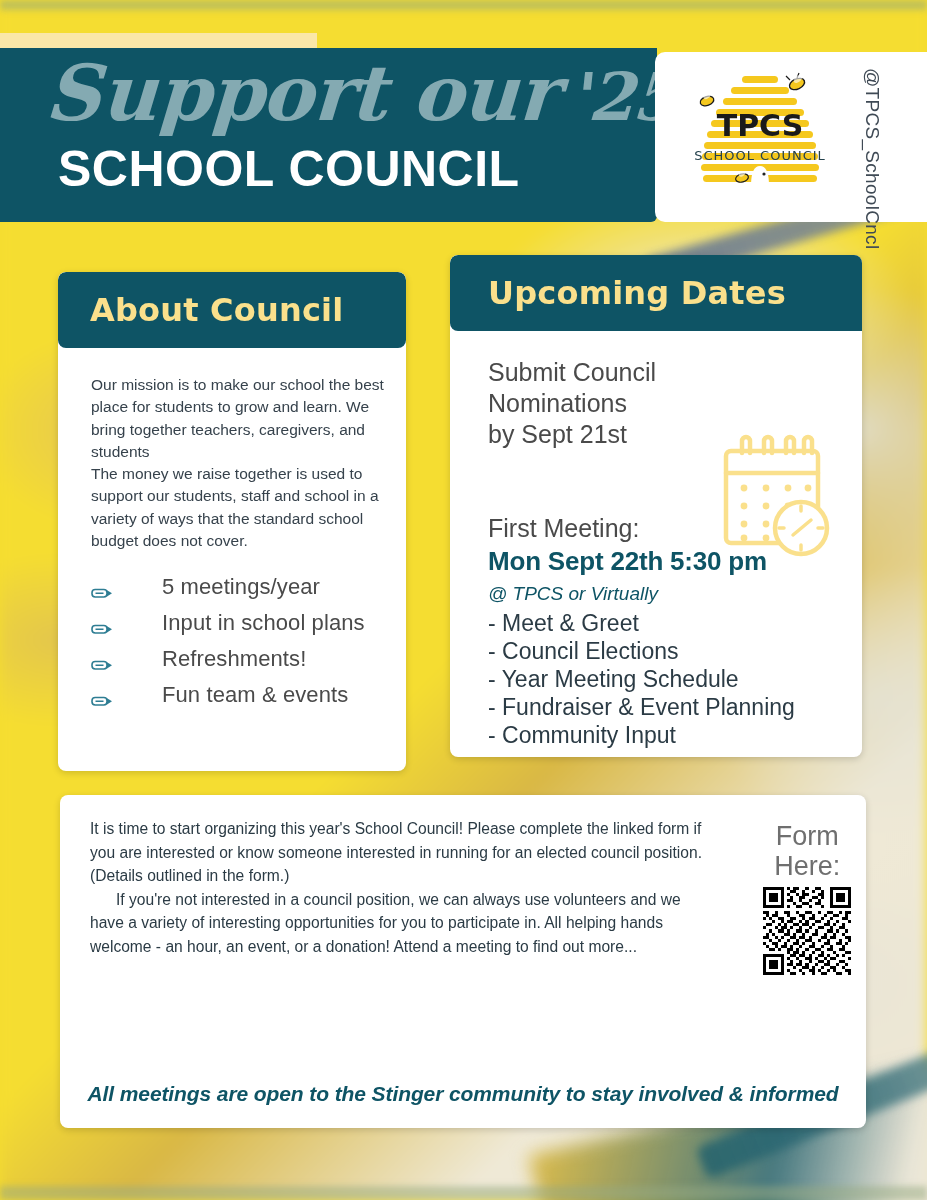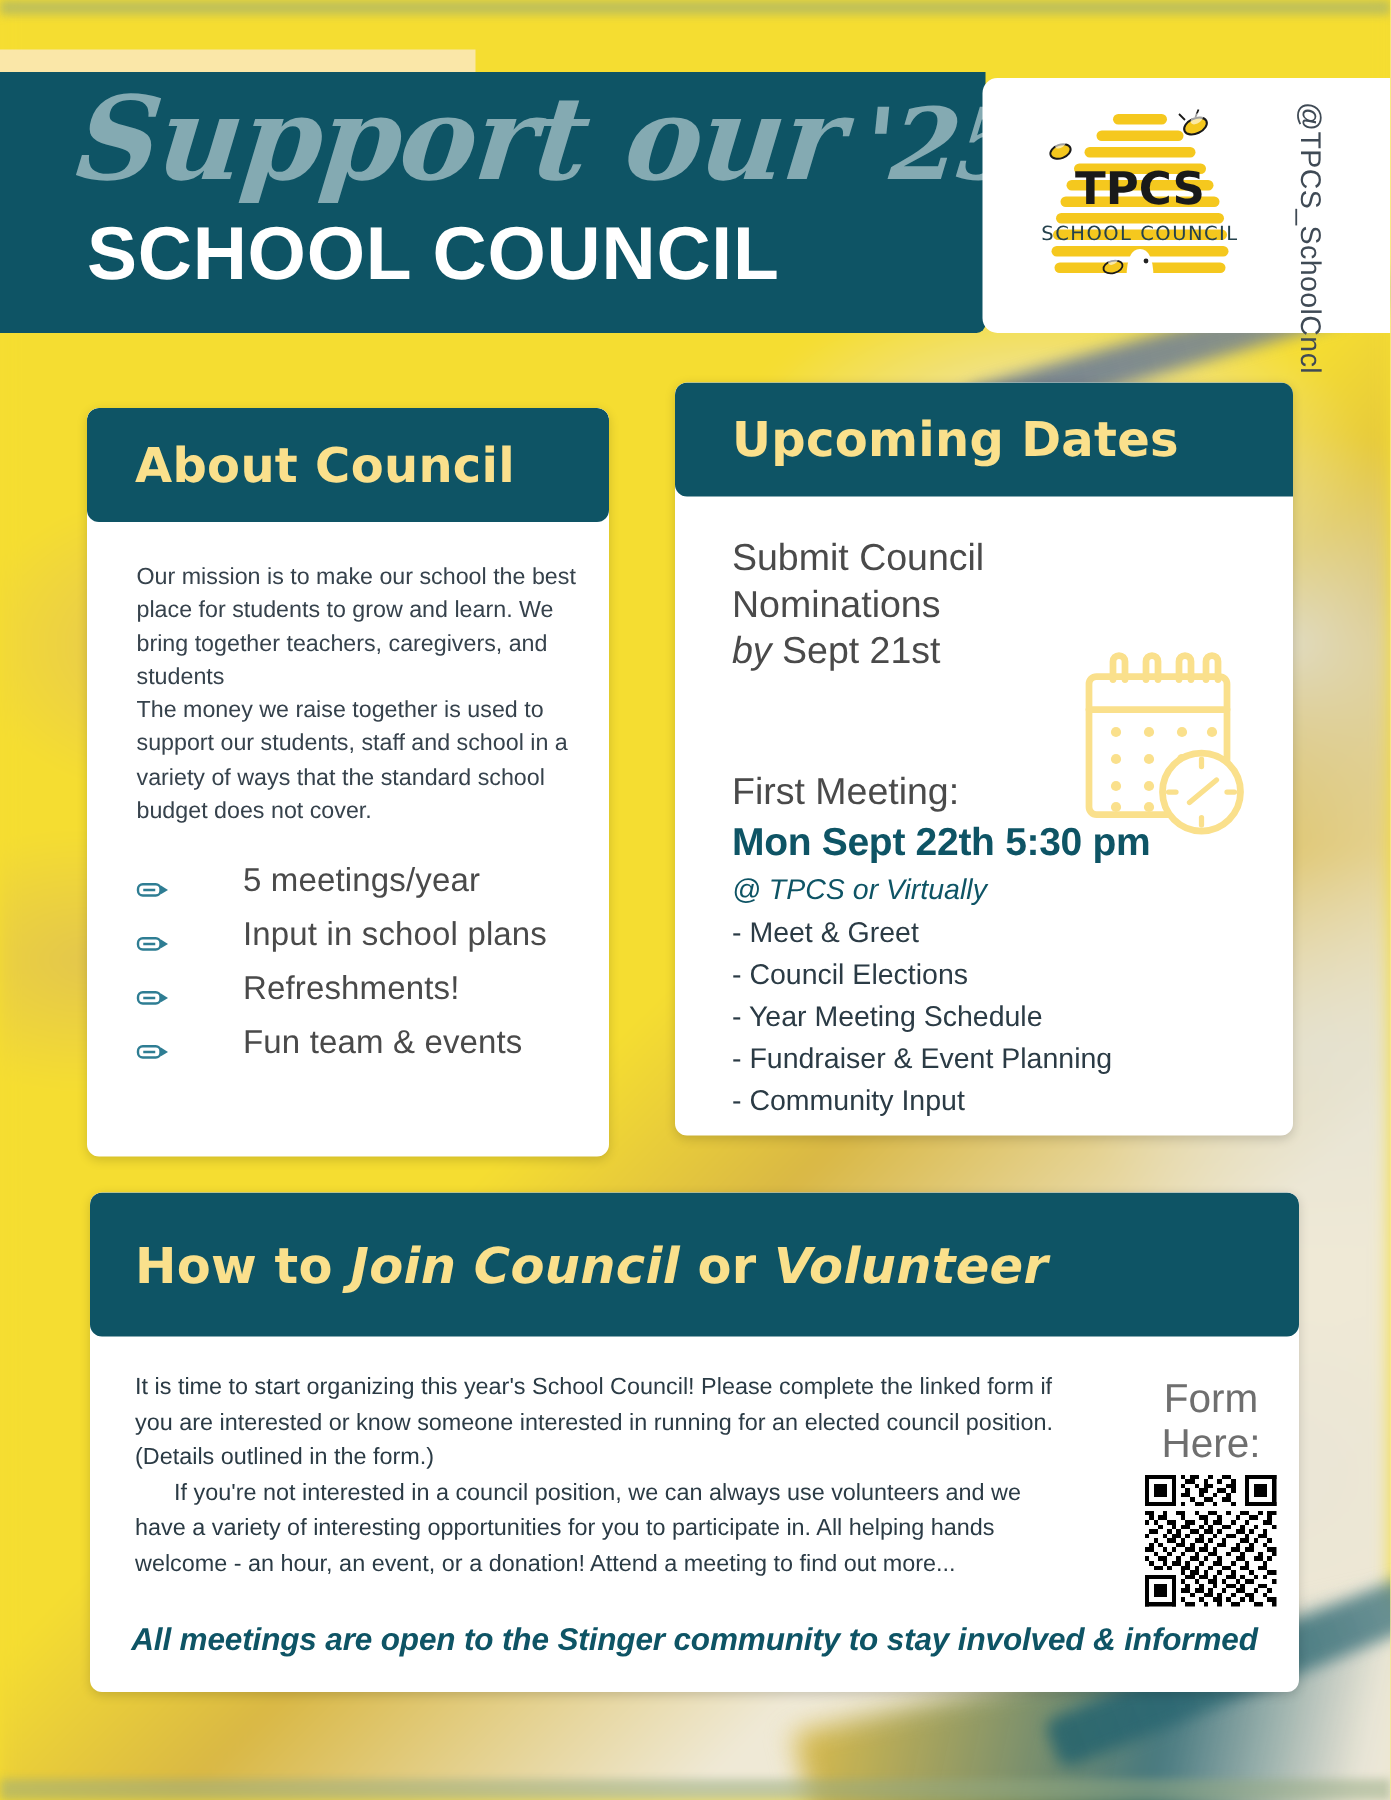--- a/index.html
+++ b/index.html
@@ -130,39 +130,39 @@
   }
   .perk-icon { width: 26px; height: 14px; margin-right: 12px; flex: 0 0 auto; }
   .perk-text {
     font-size: 22px; color: #4A4A4A; font-weight: 400;
     letter-spacing: .1px;
   }
 
   
   .dates-body { position: relative; padding: 26px 0 0 38px; }
   .nom-block { font-size: 25px; line-height: 31px; color: #4A4A4A; font-weight: 400; }
-  .nom-block .by { font-style: italic; }
+  .nom-block .by { }
   .cal-icon { position: absolute; right: 28px; top: 100px; width: 118px; height: 130px; }
 
   .meet-title {
     margin-top: 62px;
     font-size: 25px; color: #4A4A4A; line-height: 32px;
   }
   .meet-when {
     font-size: 26px; font-weight: 700; color: #0E5465;
     line-height: 34px; letter-spacing: -.2px;
   }
   .meet-where {
     font-size: 19px; font-style: italic; color: #0E5465;
     line-height: 27px; margin-top: 2px;
   }
   .agenda { margin-top: 2px; }
   .agenda li {
     list-style: none;
-    font-size: 19px; color: #2B3B45; line-height: 28px;
+    font-size: 23px; color: #2B3B45; line-height: 28px;
   }
 
   
   #card-join { left: 60px; top: 795px; width: 806px; height: 333px; }
   #card-join .card-head {
     height: 96px; width: 806px; padding-left: 30px;
   }
   #card-join .card-head h2 {
     font-family: "DejaVu Sans", sans-serif;
     font-size: 33px; font-weight: 700; color: #FAE08C;
@@ -342,23 +342,20 @@
         <li>- Meet &amp; Greet</li>
         <li>- Council Elections</li>
         <li>- Year Meeting Schedule</li>
         <li>- Fundraiser &amp; Event Planning</li>
         <li>- Community Input</li>
       </ul>
     </div>
   </div>
 
   <div class="card" id="card-join">
-    <div class="card-head">
-      <h2><span>How to </span><span class="it">Join Council</span><span> or </span><span class="it">Volunteer</span></h2>
-    </div>
     <div class="join-body">
       <div class="join-text">
         <p>It is time to start organizing this year's School Council! Please complete the linked form if you are interested or know someone interested in running for an elected council position. (Details outlined in the form.)</p>
         <p class="indent">If you're not interested in a council position, we can always use volunteers and we have a variety of interesting opportunities for you to participate in. All helping hands welcome - an hour, an event, or a donation! Attend a meeting to find out more...</p>
       </div>
       <div class="form-col">
         <div class="form-label">Form</div>
         <div class="form-label">Here:</div>
         <svg class="qr" viewBox="0 0 29 29" shape-rendering="crispEdges">
           <rect width="29" height="29" fill="#fff"></rect>

